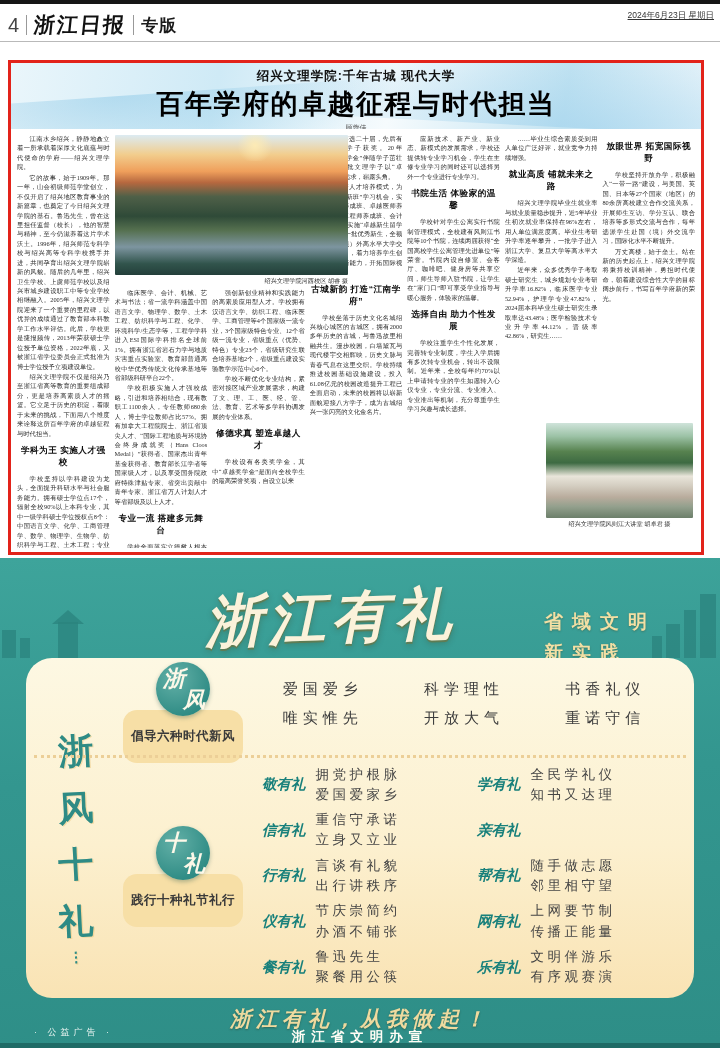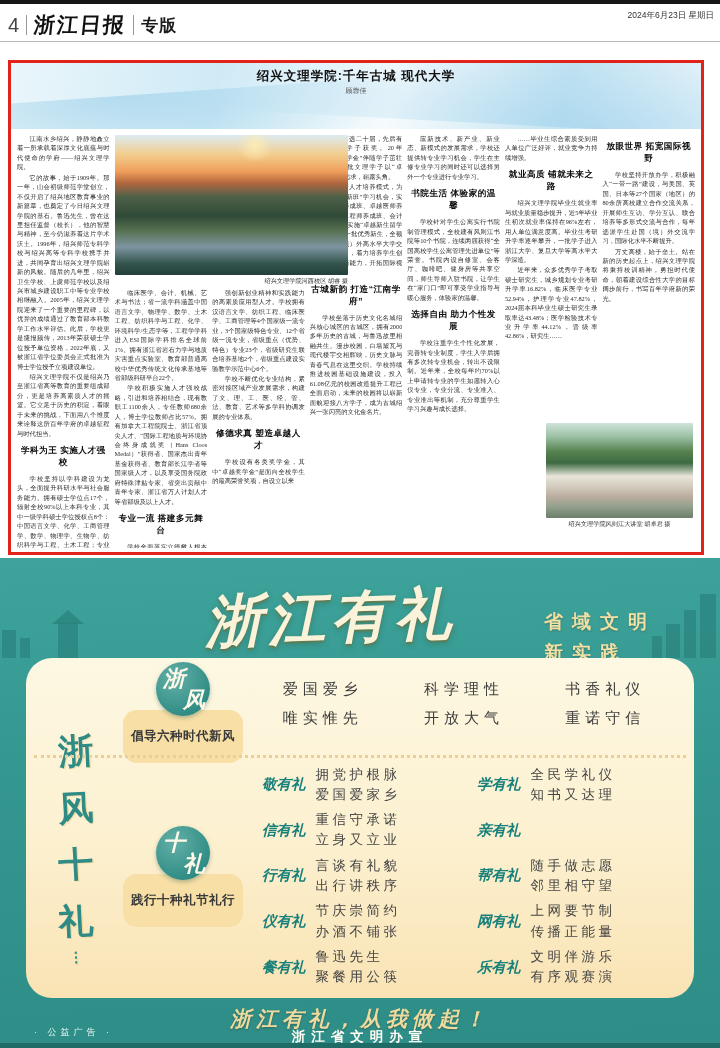--- a/index.html
+++ b/index.html
@@ -9,21 +9,21 @@
 
   
   .masthead { position:absolute; top:0; left:0; right:0; height:42px;
     border-top:4px solid #161616; border-bottom:1px solid #b9b9b9; background:#fff; }
   .masthead-left { position:absolute; left:8px; top:7px; display:flex; align-items:center; gap:7px; }
   .page-num { font-size:20px; color:#444; font-weight:400; }
   .mast-divider { width:1px; height:20px; background:#999; }
   .paper-logo { font-size:21px; font-weight:700; color:#111;
     font-family:"Liberation Serif", serif; transform:skewX(-6deg); letter-spacing:2px; }
   .section-name { font-size:17px; font-weight:700; color:#1a1a1a; letter-spacing:1px; }
-  .mast-date { position:absolute; right:6px; top:6px; font-size:8.5px; color:#333; }
+  .mast-date { position:absolute; right:6px; top:6px; font-size:8.5px; color:#333;text-decoration:underline; }
 
   
   .article-box { position:absolute; top:60px; left:8px; right:16px; height:495px;
     border:3px solid #e2231a; background:#fff; overflow:hidden; }
   .article-band { position:relative; height:66px; overflow:hidden;
     background:linear-gradient(100deg,#eaf6fb 0%,#cfeaf6 30%,#f6fbfd 55%,#c4e4f2 80%,#e8f4fa 100%); }
   .article-band::before { content:""; position:absolute; left:-40px; top:26px; width:500px; height:90px;
     background:radial-gradient(ellipse at 30% 0%, rgba(130,195,228,.45), rgba(130,195,228,0) 60%); transform:rotate(-4deg); }
   .article-band::after { content:""; position:absolute; right:-60px; top:-30px; width:560px; height:90px;
     background:radial-gradient(ellipse at 70% 100%, rgba(150,205,235,.5), rgba(150,205,235,0) 65%); transform:rotate(3deg); }
@@ -123,20 +123,21 @@
       <span class="paper-logo">浙江日报</span>
       <span class="mast-divider"></span>
       <span class="section-name">专版</span>
     </div>
     <div class="mast-date">2024年6月23日 星期日</div>
   </div>
 
   <div class="article-box">
     <div class="article-band">
       <div class="kicker">绍兴文理学院:千年古城 现代大学</div>
+      <div class="headline">百年学府的卓越征程与时代担当</div>
       <div class="byline">顾蓉佳</div>
     </div>
     <div class="article-body" id="article-body">
         <div class="col">
           <p>江南水乡绍兴，静静地矗立着一所承载着深厚文化底蕴与时代使命的学府——绍兴文理学院。</p>
           <p>它的故事，始于1909年。那一年，山会初级师范学堂创立，不仅开启了绍兴地区教育事业的新篇章，也奠定了今日绍兴文理学院的基石。鲁迅先生，曾在这里担任监督（校长），他的智慧与精神，至今仍滋养着这片学术沃土。1996年，绍兴师范专科学校与绍兴高等专科学校携手并进，共同孕育出绍兴文理学院崭新的风貌。随后的几年里，绍兴卫生学校、上虞师范学校以及绍兴市城乡建设职工中等专业学校相继融入。2005年，绍兴文理学院迎来了一个重要的里程碑，以优异的成绩通过了教育部本科教学工作水平评估。此后，学校更是捷报频传，2013年荣获硕士学位授予单位资格，2022年底，又被浙江省学位委员会正式批准为博士学位授予立项建设单位。</p>
           <p>绍兴文理学院不仅是绍兴乃至浙江省高等教育的重要组成部分，更是培养高素质人才的摇篮。它立足于历史的积淀，着眼于未来的挑战，下面用八个维度来诠释这所百年学府的卓越征程与时代担当。</p>
           <div class="subhead">学科为王 实施人才强校</div>
           <p>学校坚持以学科建设为龙头，全面提升科研水平与社会服务能力。拥有硕士学位点17个，辐射全校90%以上本科专业，其中一级学科硕士学位授权点8个：中国语言文学、化学、工商管理学、数学、物理学、生物学、纺织科学与工程、土木工程；专业硕士学位点9个：土木水利、教育、国际中文教育……</p>
         </div>

